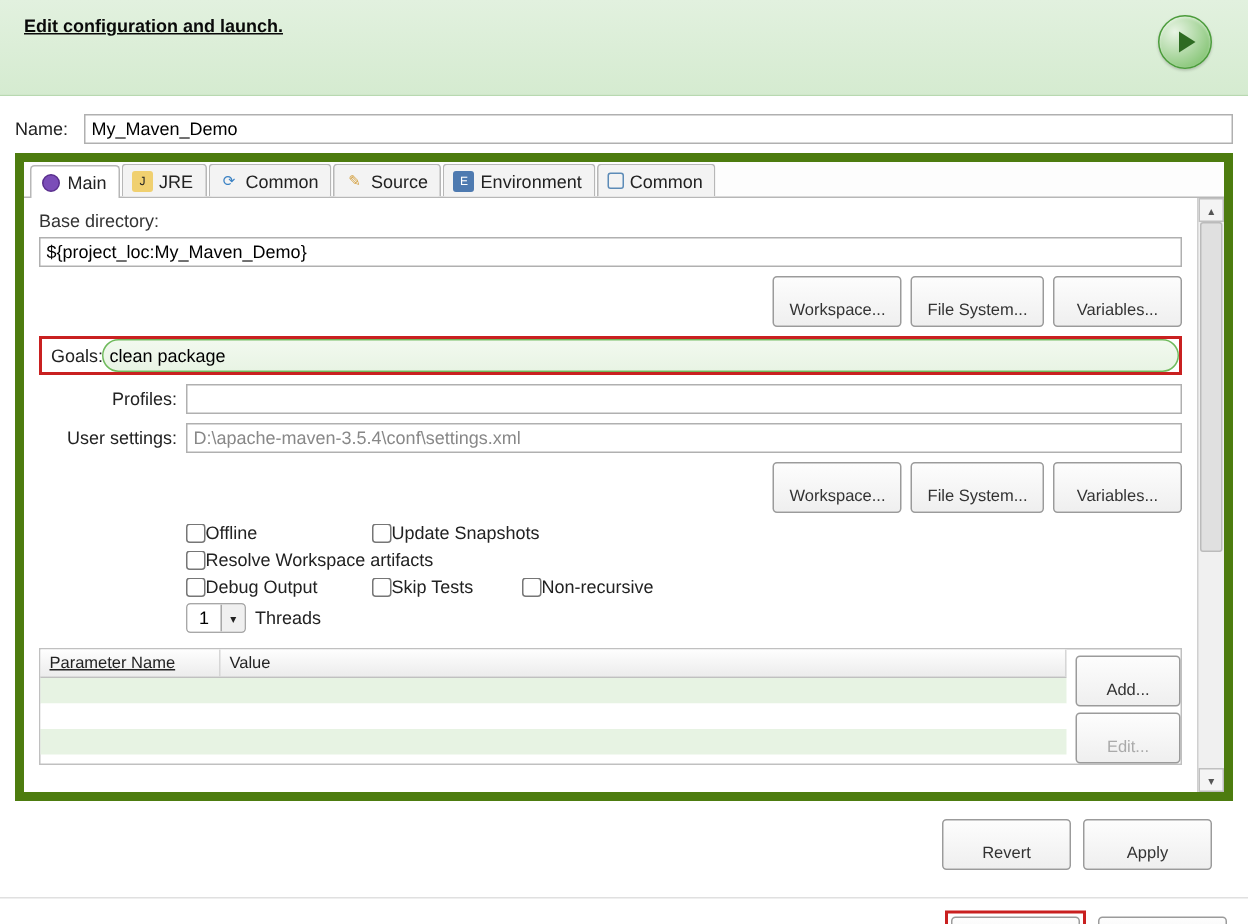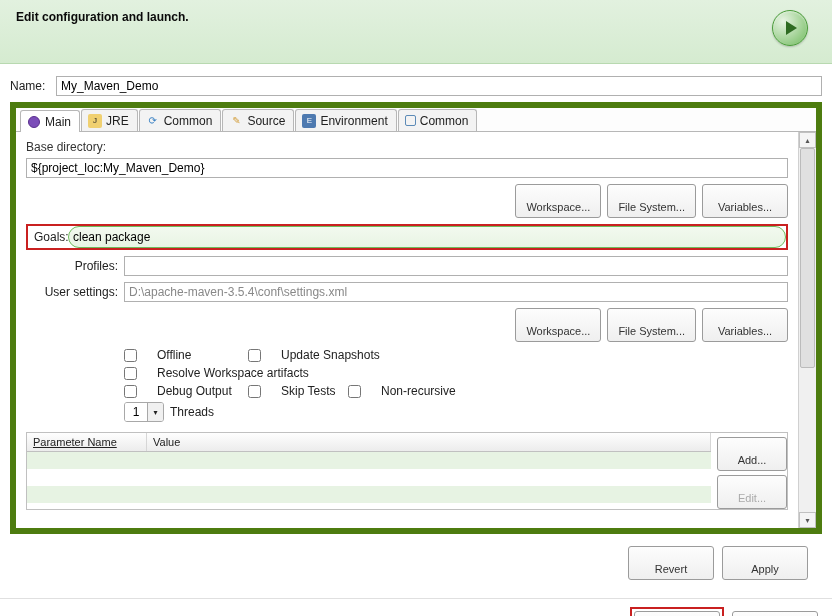--- a/index.html
+++ b/index.html
@@ -4,21 +4,21 @@
 <style>
   * { box-sizing: border-box; margin: 0; padding: 0; font-family: "Segoe UI", Tahoma, sans-serif; font-size: 12px; }
   body { background: #fff; width: 832px; height: 616px; overflow: hidden; color: #222; }
   .header {
     background: linear-gradient(#e2f1df, #d5ebd0);
     height: 64px;
     padding: 8px 16px;
     display: flex; align-items: flex-start; justify-content: space-between;
     border-bottom: 1px solid #b8d9b0;
   }
-  .header-title { font-weight: bold; font-size: 12px; color: #0a0a0a; margin-top: 2px; }
+  .header-title { font-weight: bold; font-size: 12px; color: #0a0a0a; margin-top: 2px; text-decoration: underline; }
   .play-btn {
     width: 36px; height: 36px; border-radius: 50%;
     background: radial-gradient(circle at 30% 30%, #e8f4e4, #6fba5c);
     border: 1px solid #4a9b3a;
     display: flex; align-items: center; justify-content: center;
     margin-top: 2px; margin-right: 8px;
     box-shadow: 0 1px 2px rgba(0,0,0,0.2), inset 0 1px 2px rgba(255,255,255,0.5);
   }
   .play-triangle { width:0; height:0; border-left:11px solid #2e6b22; border-top:7px solid transparent; border-bottom:7px solid transparent; margin-left:3px; }
   .main { padding: 12px 10px 8px 10px; }
@@ -44,21 +44,21 @@
   .btn:disabled { color:#aaa; }
   .btn-row { display:flex; justify-content:flex-end; gap:6px; margin:6px 0; }
   .form-row { display:flex; align-items:center; gap:6px; margin-bottom:6px; }
   .form-row label { text-align:right; width:92px; }
   .form-row .input-wrap { flex:1; }
   .highlight-box { border:2px solid #c92020; padding:0; display:flex; align-items:center; }
   .highlight-box label { padding:4px 6px; }
   .highlight-box input { flex:1; background:linear-gradient(#f2f9ef,#e8f4e4); border:1px solid #6fba5c; height:22px; padding:2px 4px; font-size:12px; }
   .checkbox-grid { margin-left:98px; }
   .checkbox-grid .crow { display:flex; gap:16px; margin-bottom:4px; align-items:center; }
-  .cb { display:flex; align-items:center; gap:20px; white-space:nowrap; }
+  .cb { display:flex; align-items:center; gap:0; white-space:nowrap; }
   .cb input { width:13px; height:13px; }
   .threads-row { display:flex; align-items:center; gap:6px; margin-left:98px; margin-top:4px; }
   .spinner { display:flex; align-items:center; border:1px solid #a8a8a8; height:20px; border-radius:3px; overflow:hidden; }
   .spinner input { width:22px; border:none; text-align:center; height:18px; outline:none; }
   .spinner .sp-btn { width:16px; height:18px; border-left:1px solid #a8a8a8; display:flex; align-items:center; justify-content:center; font-size:8px; background:#f0f0f0; }
   .params-table { border:1px solid #c0c0c0; margin-top:10px; display:flex; }
   .table-main { flex:1; }
   .table-header { display:flex; background:linear-gradient(#fefefe,#ececec); border-bottom:1px solid #c0c0c0; }
   .th { padding:3px 6px; border-right:1px solid #d6d6d6; font-size:11px; }
   .th:first-child { width:120px;text-decoration:underline; }

